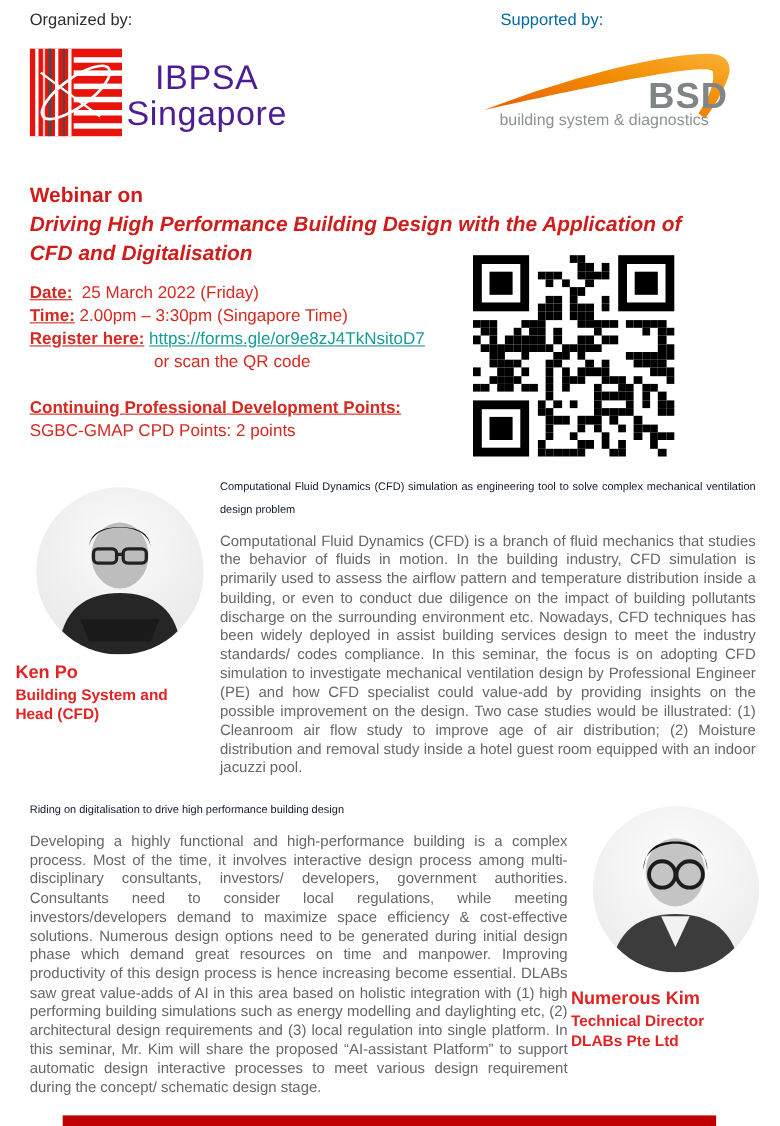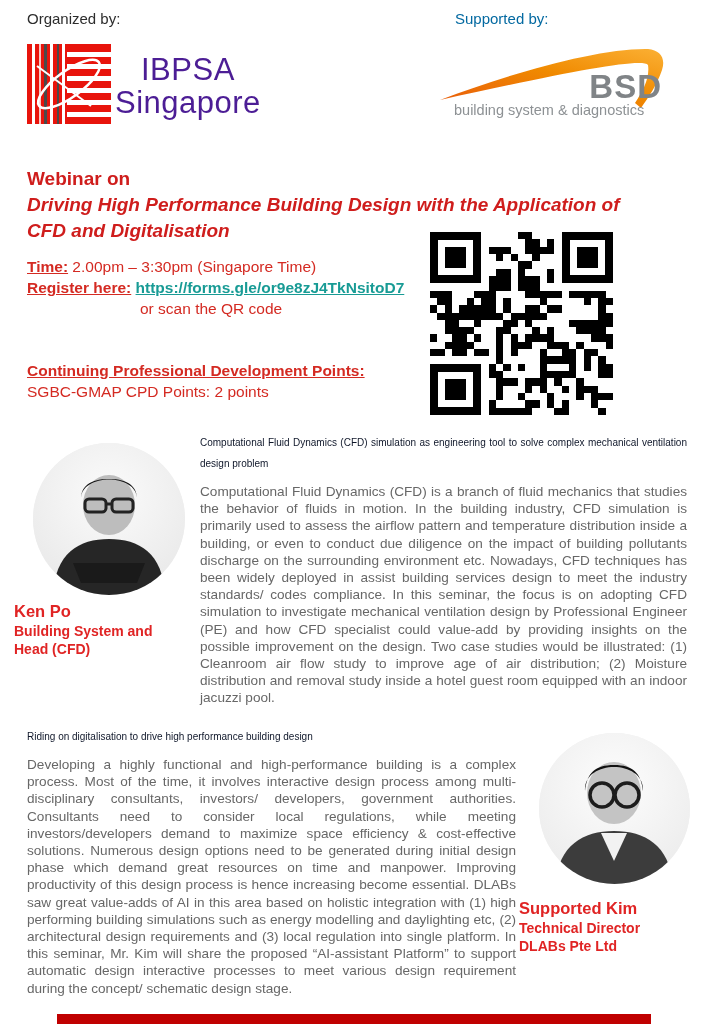--- a/index.html
+++ b/index.html
@@ -21,21 +21,21 @@
   .bsd-tagline { position:absolute; left:16px; top:62px; font-size:14.5px; color:#8d9194; white-space:nowrap; }
 
   
   .webinar-on { left:27px; top:168px; font-size:19px; font-weight:bold; color:#cf1d1c; }
   .webinar-title { left:27px; top:192px; width:660px; font-size:19px; line-height:26px;
     font-weight:bold; font-style:italic; color:#cf1d1c; }
 
   
   .details { left:27px; top:256px; font-size:15.5px; line-height:21px; color:#d42a22; }
   .details .lbl { font-weight:bold; text-decoration:underline; }
-  .details a.reg-link { color:#189b95; text-decoration:underline; font-weight:bold; }
+  .details a.reg-link { color:#189b95; text-decoration:underline; font-weight:normal; }
   .qr-note { margin-left:113px; }
   .cpd { left:27px; top:360px; font-size:15.5px; line-height:21px; color:#d42a22; }
   .cpd .lbl { font-weight:bold; text-decoration:underline; }
 
   
   .qr { left:430px; top:232px; width:183px; height:183px; background:#fff; }
   .qr-grid { position:absolute; inset:0; display:grid;
     grid-template-columns:repeat(25,1fr); grid-template-rows:repeat(25,1fr); }
   .qr-grid .m { background:#000; }
   .qr-finder { position:absolute; width:51px; height:51px; border:8px solid #000; }
@@ -116,20 +116,23 @@
   </div>
 
   <div class="abs webinar-on">Webinar on</div>
   <div class="abs webinar-title">
     <span>Driving High Performance Building Design with the Application of</span><br>
     <span>CFD and Digitalisation</span>
   </div>
 
   <div class="abs details">
     <div>
+      <span class="lbl">Date:</span><span style="white-space:pre">  25 March 2022 (Friday)</span>
+    </div>
+    <div>
       <span class="lbl">Time:</span><span style="white-space:pre"> 2.00pm – 3:30pm (Singapore Time)</span>
     </div>
     <div>
       <span class="lbl">Register here:</span>
       <a href="#" class="reg-link">https://forms.gle/or9e8zJ4TkNsitoD7</a>
     </div>
     <div class="qr-note">or scan the QR code</div>
   </div>
 
   <div class="abs cpd">
@@ -811,19 +814,19 @@
       <path d="M16,151 C20,112 44,98 75,98 C106,98 130,112 134,151 Z" fill="#3c3c3c"></path>
       <path d="M62,100 L88,100 L75,128 Z" fill="#f2f2f2"></path>
       <ellipse cx="75" cy="60" rx="27" ry="31" fill="#c4c4c4"></ellipse>
       <path d="M46,58 C44,26 106,26 104,58 C102,40 94,32 75,32 C56,32 48,40 46,58 Z" fill="#111111"></path>
       <circle cx="63" cy="62" r="12" fill="none" stroke="#1c1c1c" stroke-width="3.5"></circle>
       <circle cx="88" cy="62" r="12" fill="none" stroke="#1c1c1c" stroke-width="3.5"></circle>
       <line x1="75" y1="60" x2="76" y2="60" stroke="#1c1c1c" stroke-width="3.5"></line>
     </svg>
   </div>
   <div class="abs speaker-block speaker-2">
-    <div class="speaker-name">Supported Kim</div>
+    <div class="speaker-name">Numerous Kim</div>
     <div class="speaker-line">Technical Director</div>
     <div class="speaker-line">DLABs Pte Ltd</div>
   </div>
 
   <div class="abs footer-bar"></div>
 </div>
 
 </body></html>

